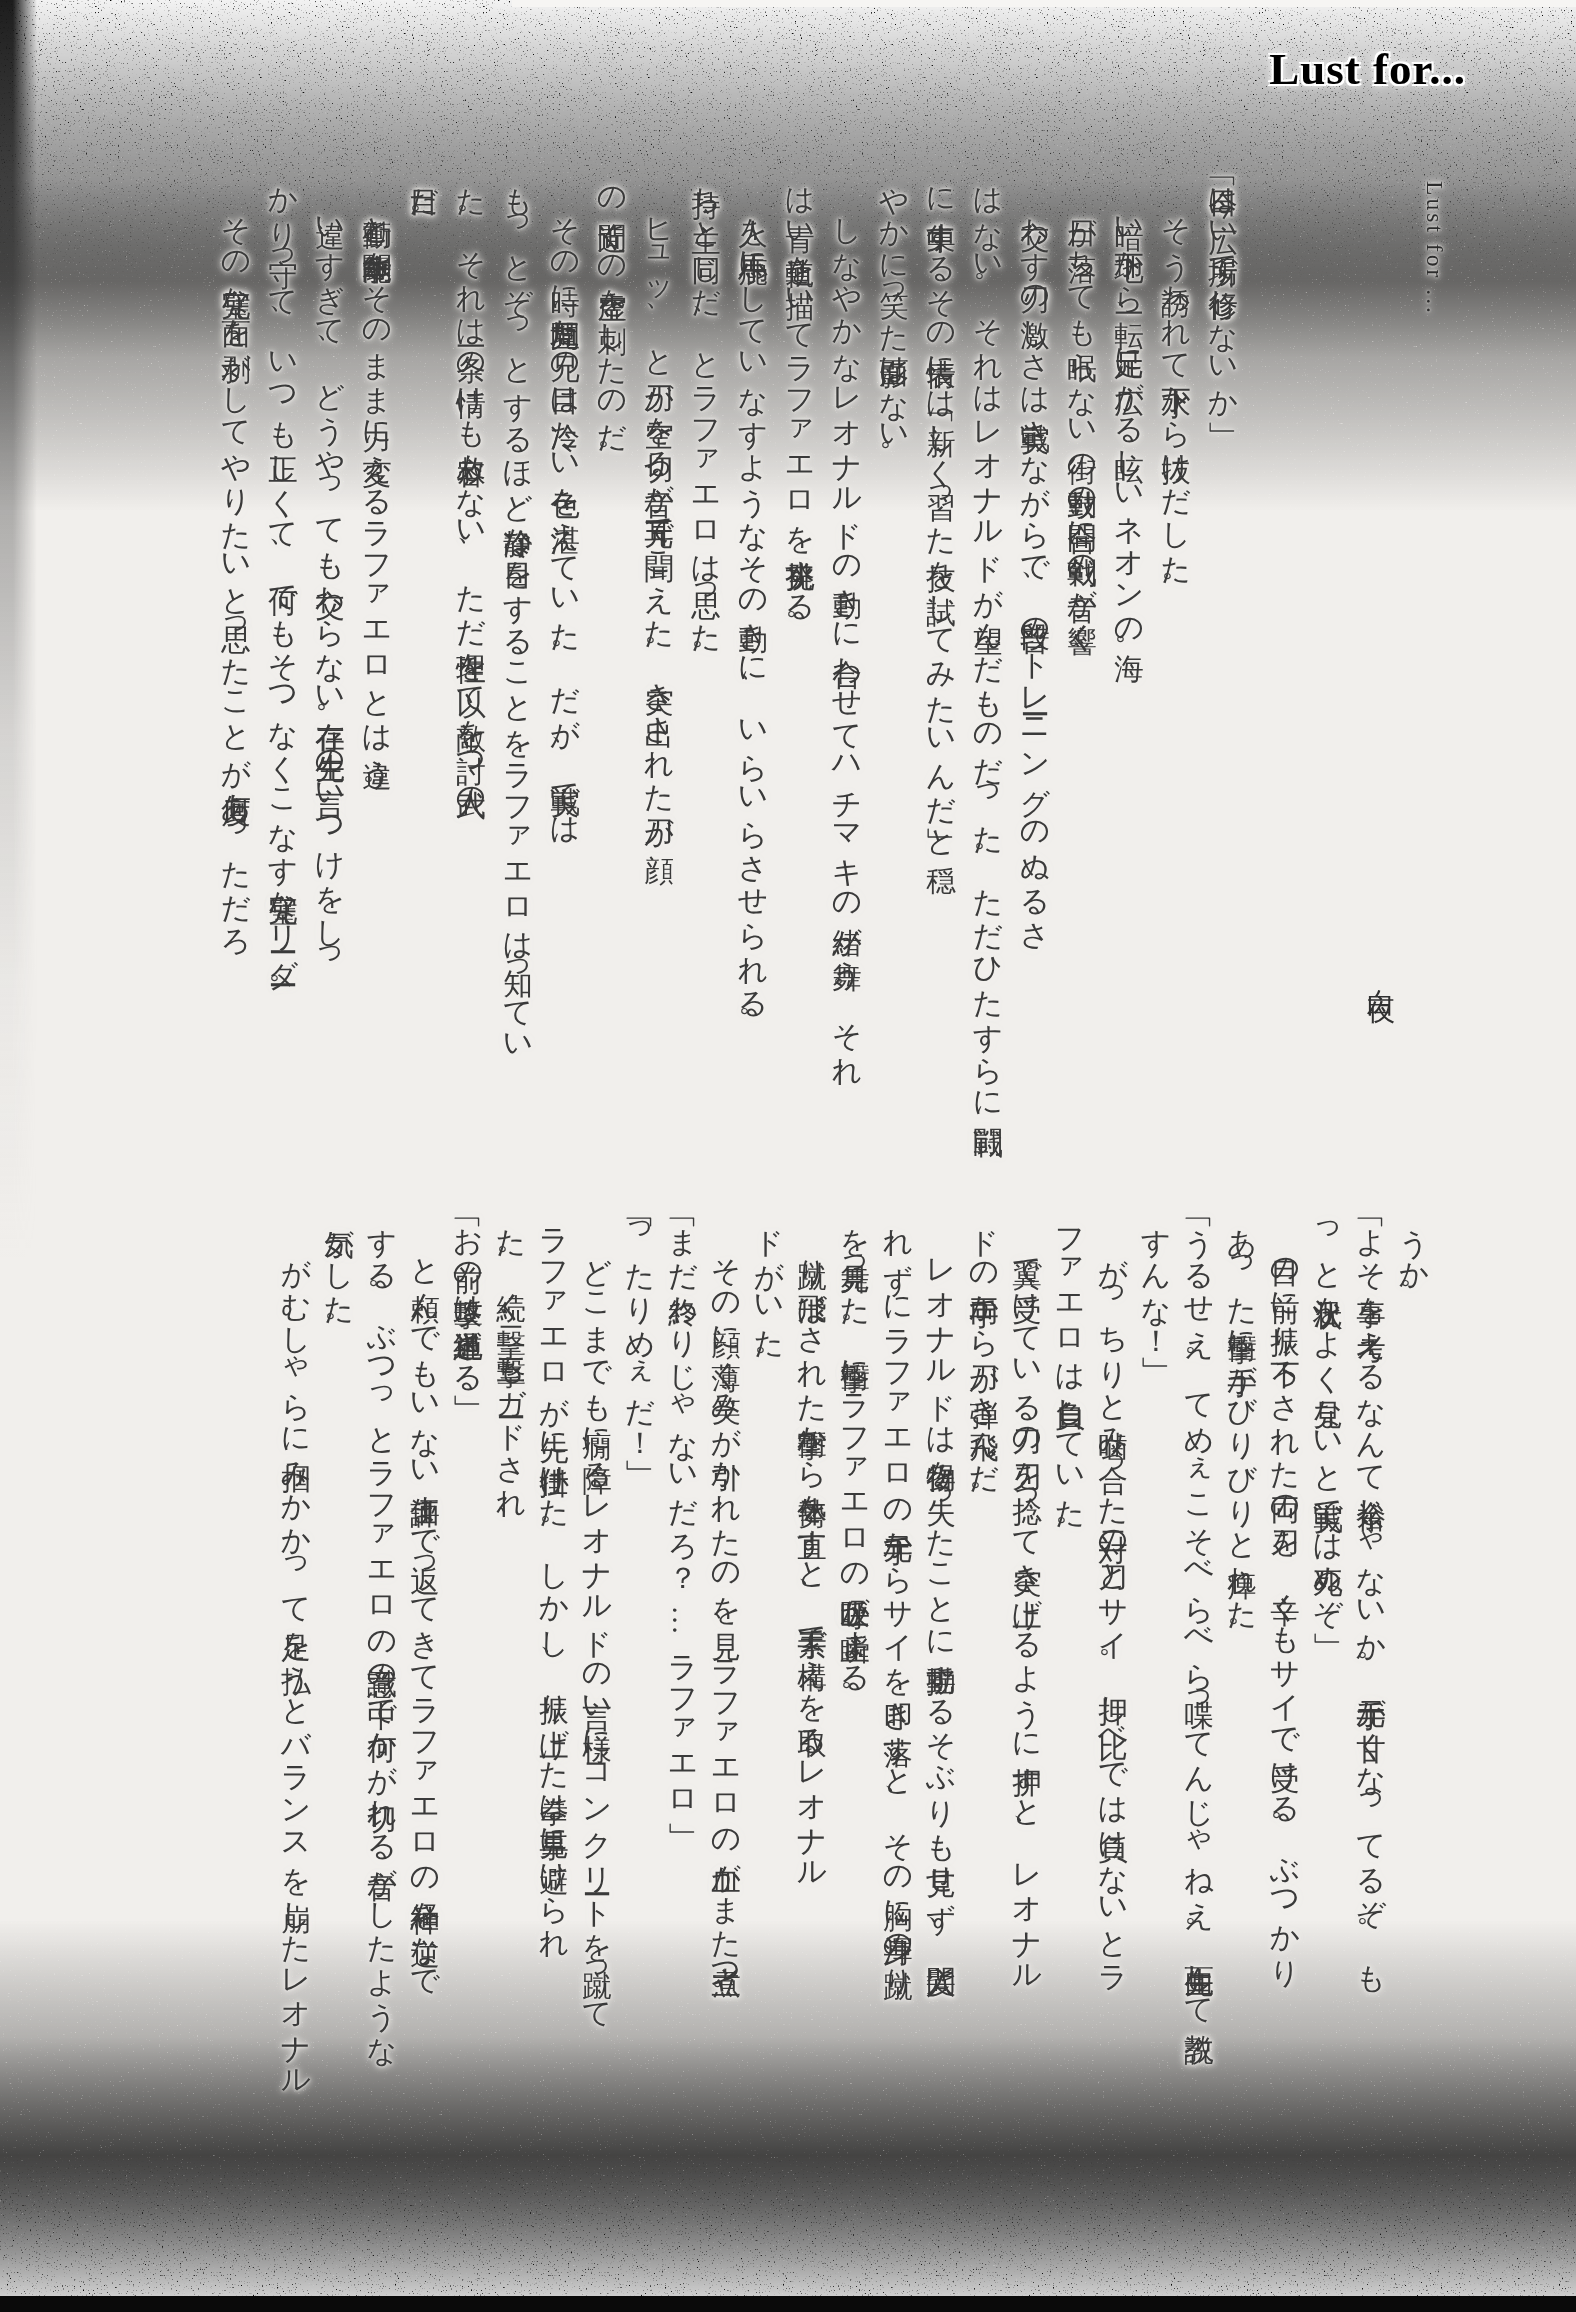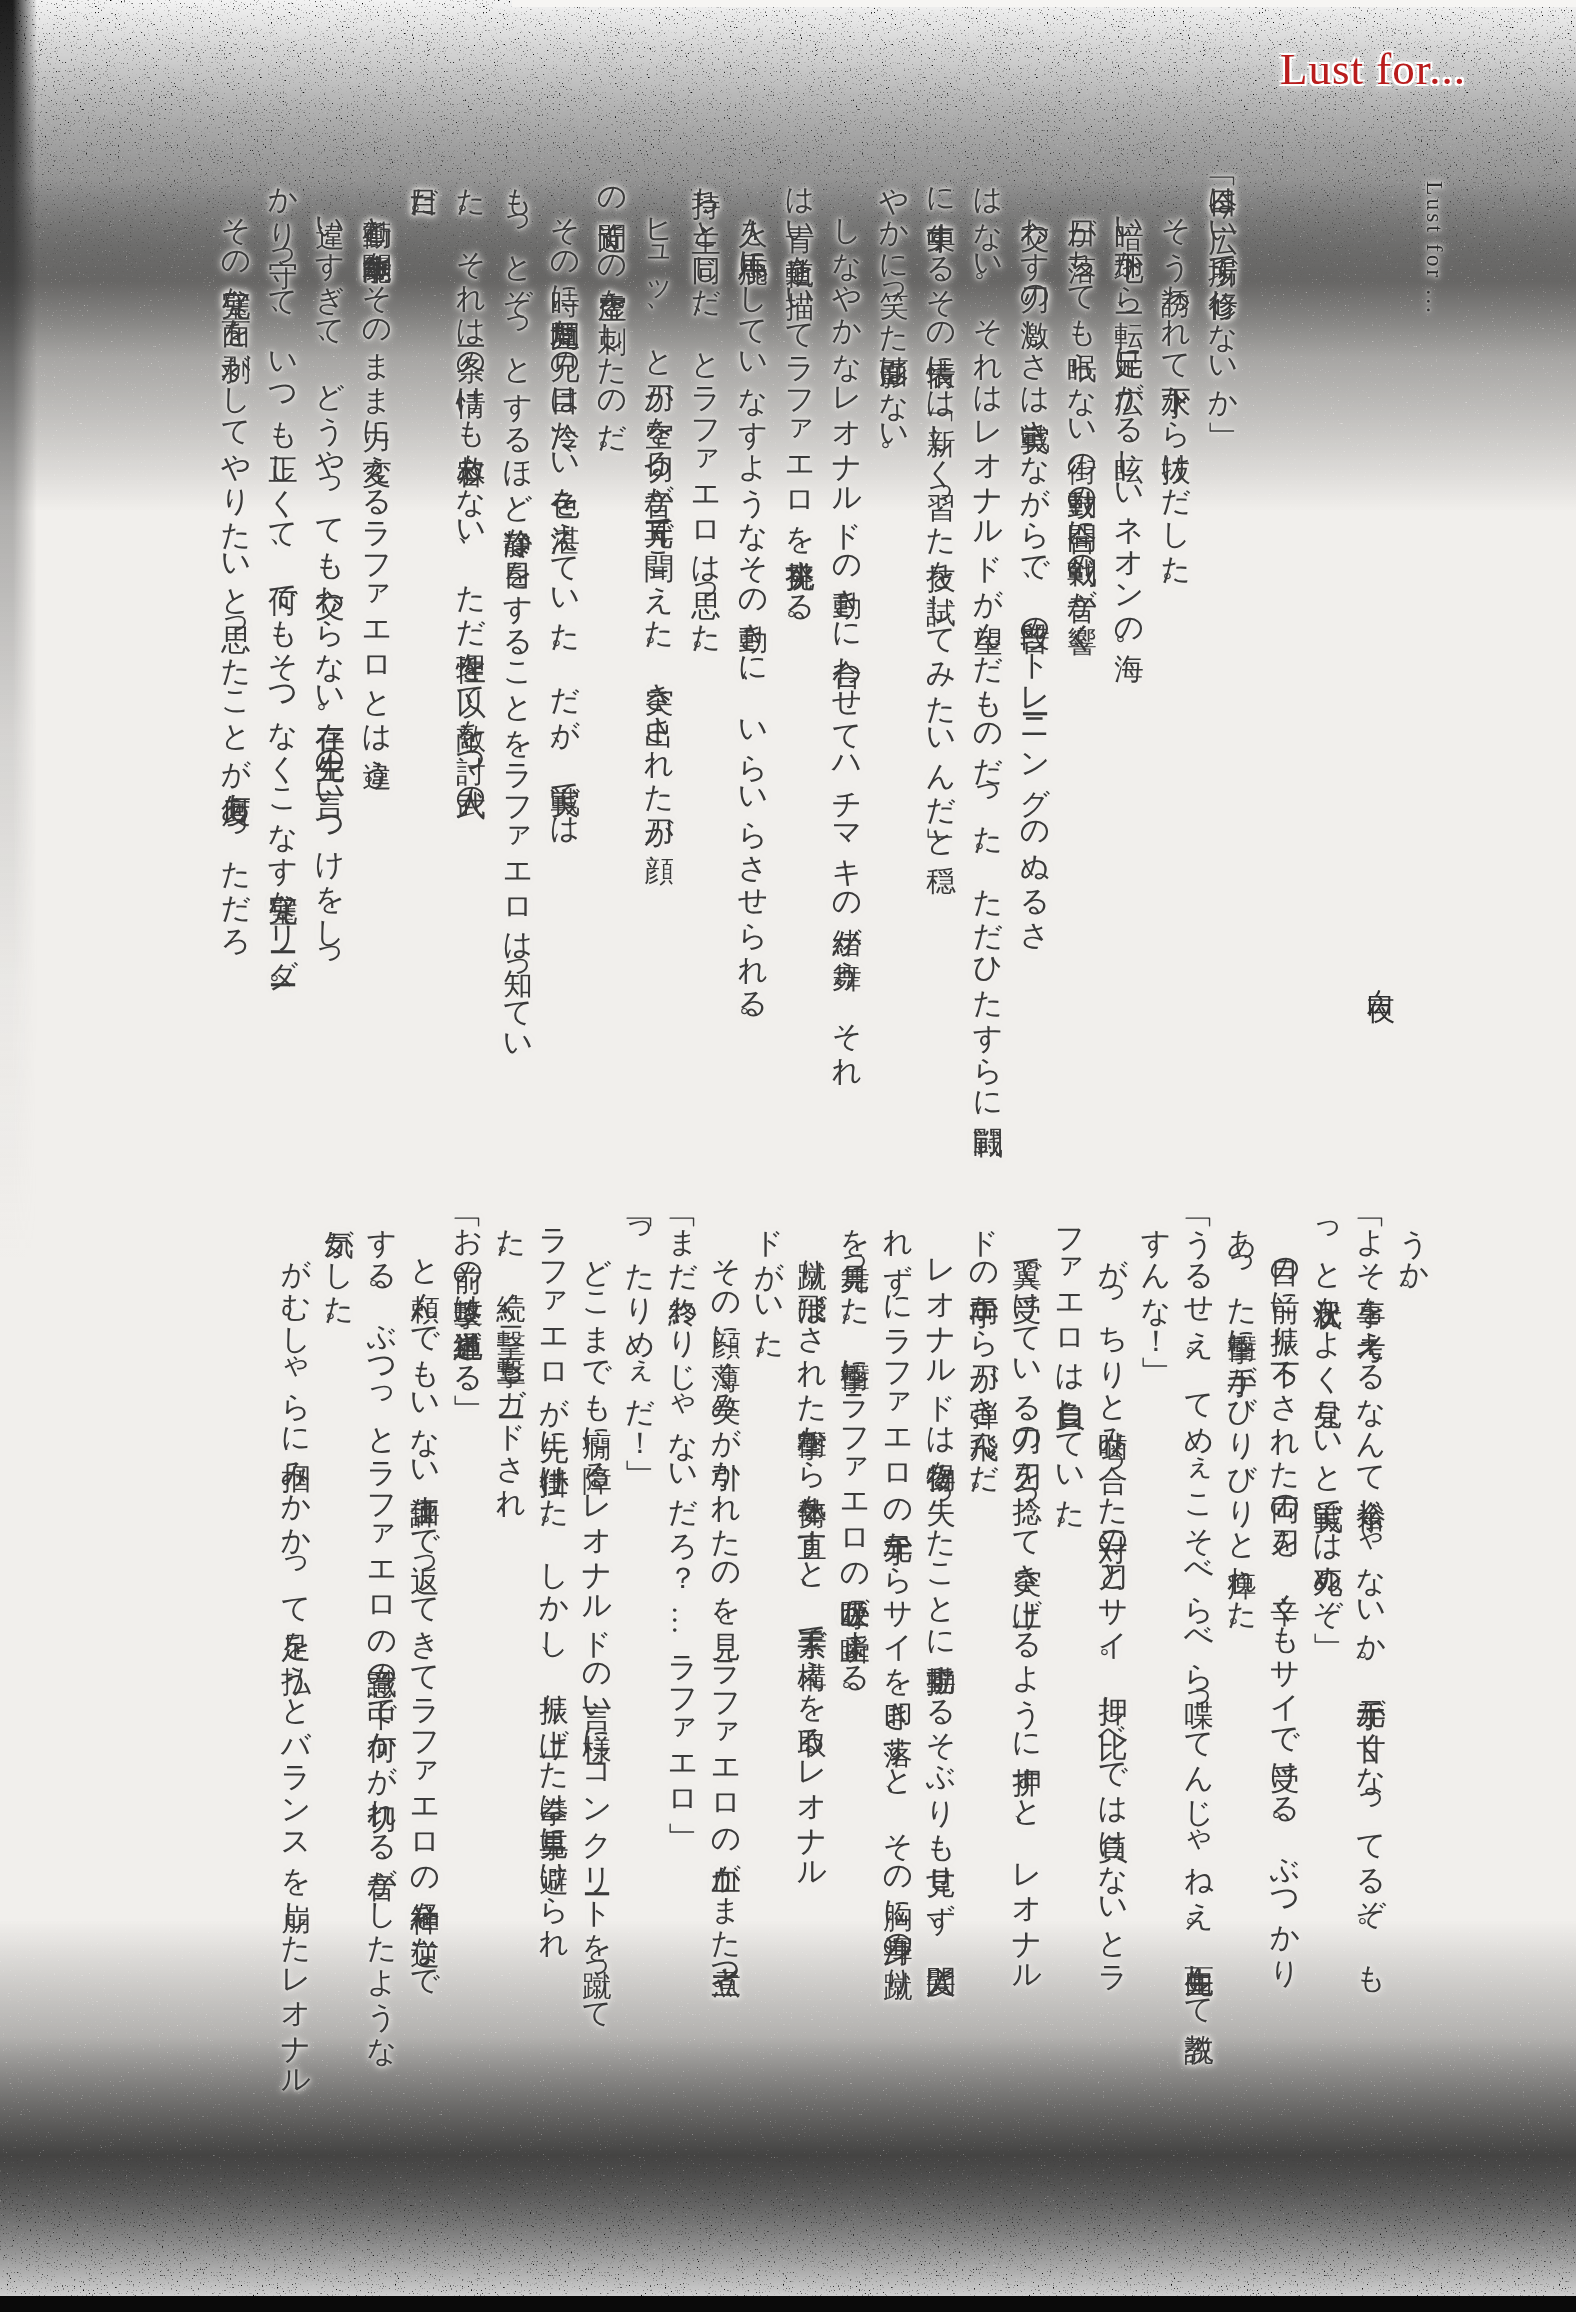--- a/index.html
+++ b/index.html
@@ -30,21 +30,21 @@
       rgba(90,90,90,.5) 36%,
       rgba(140,140,140,.28) 58%,
       rgba(185,185,185,.12) 78%,
       rgba(200,200,200,0) 100%);
     -webkit-mask-image:linear-gradient(to right,#000 35%,transparent 100%);
     mask-image:linear-gradient(to right,#000 35%,transparent 100%);
   }
   
   .main-title{
     position:absolute;top:43px;right:110px;z-index:2;
-    font-size:45px;font-weight:normal;letter-spacing:1px;color:#b91c1c;
+    font-size:45px;font-weight:bold;letter-spacing:1px;color:#000000;
     text-shadow:-2px -2px 0 #fff,2px -2px 0 #fff,-2px 2px 0 #fff,2px 2px 0 #fff,
                 0 0 5.9px #fff,0 0 11.8px rgba(255,255,255,.9);
   }
   .side-title{
     position:absolute;top:181px;right:128px;z-index:2;
     writing-mode:vertical-rl;text-orientation:mixed;
     font-size:23.6px;letter-spacing:3px;color:#2c2c2c;
     text-shadow:0 0 3px #f4f2ef,0 0 5.9px #f4f2ef,0 0 9.9px rgba(244,242,239,.9);
   }
   .author{

